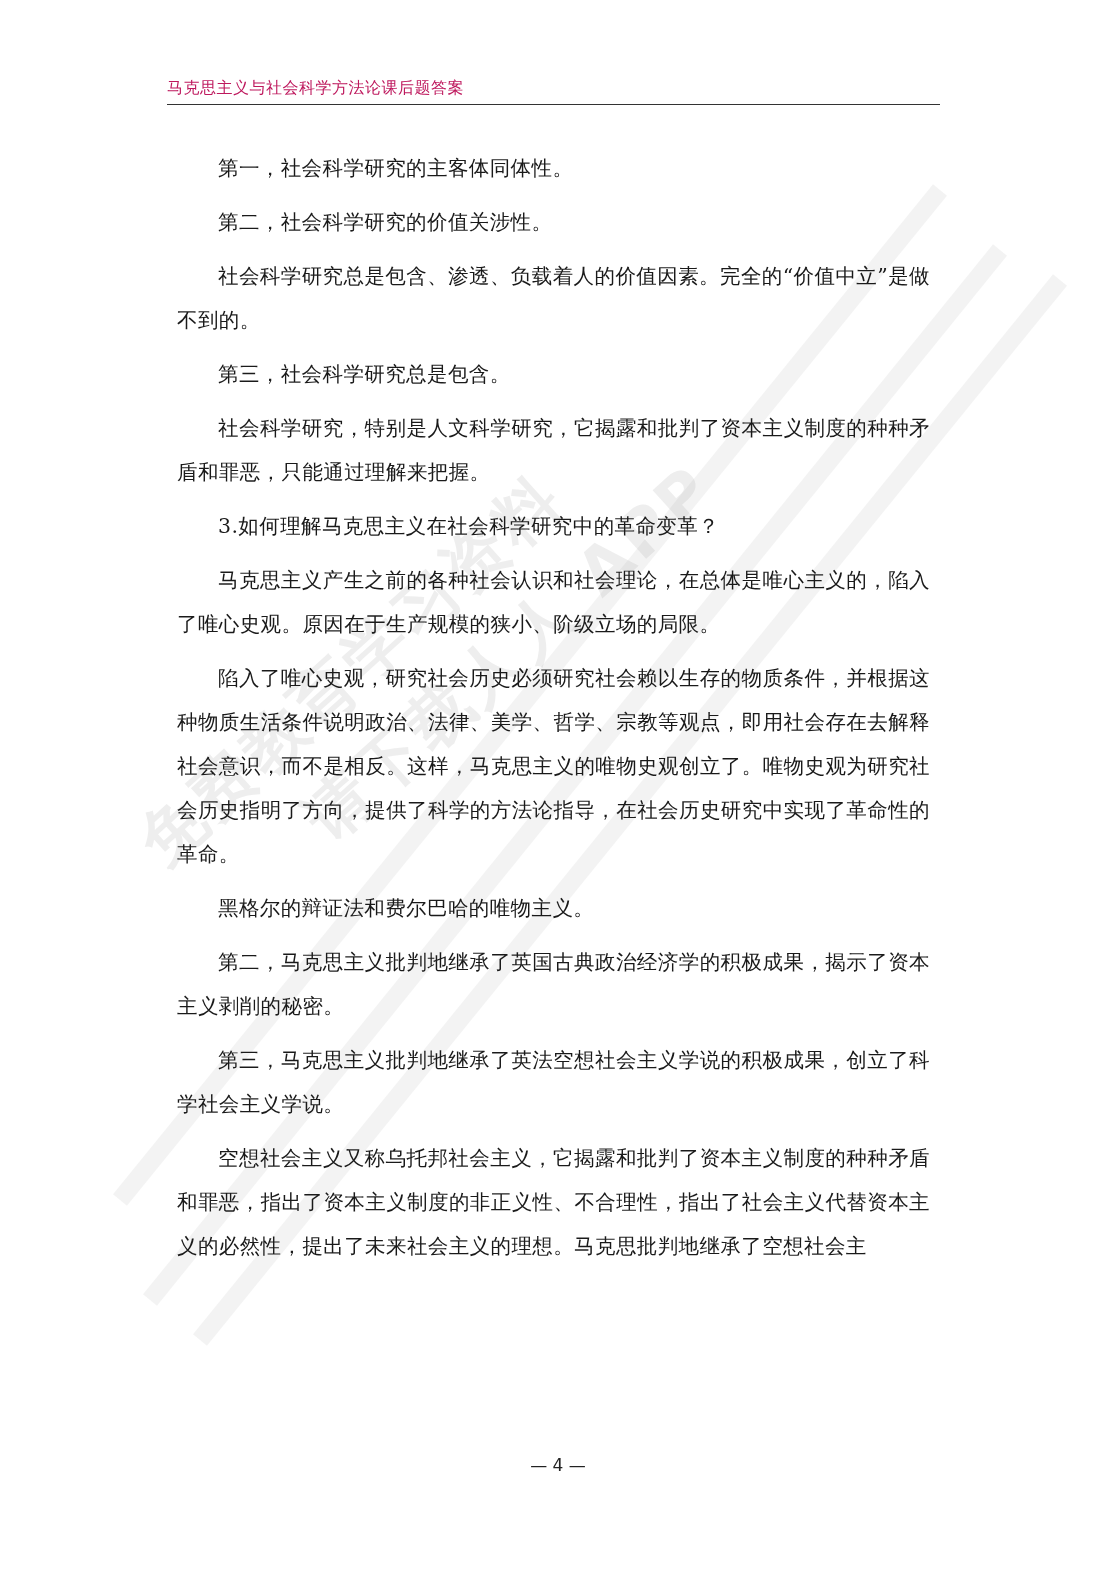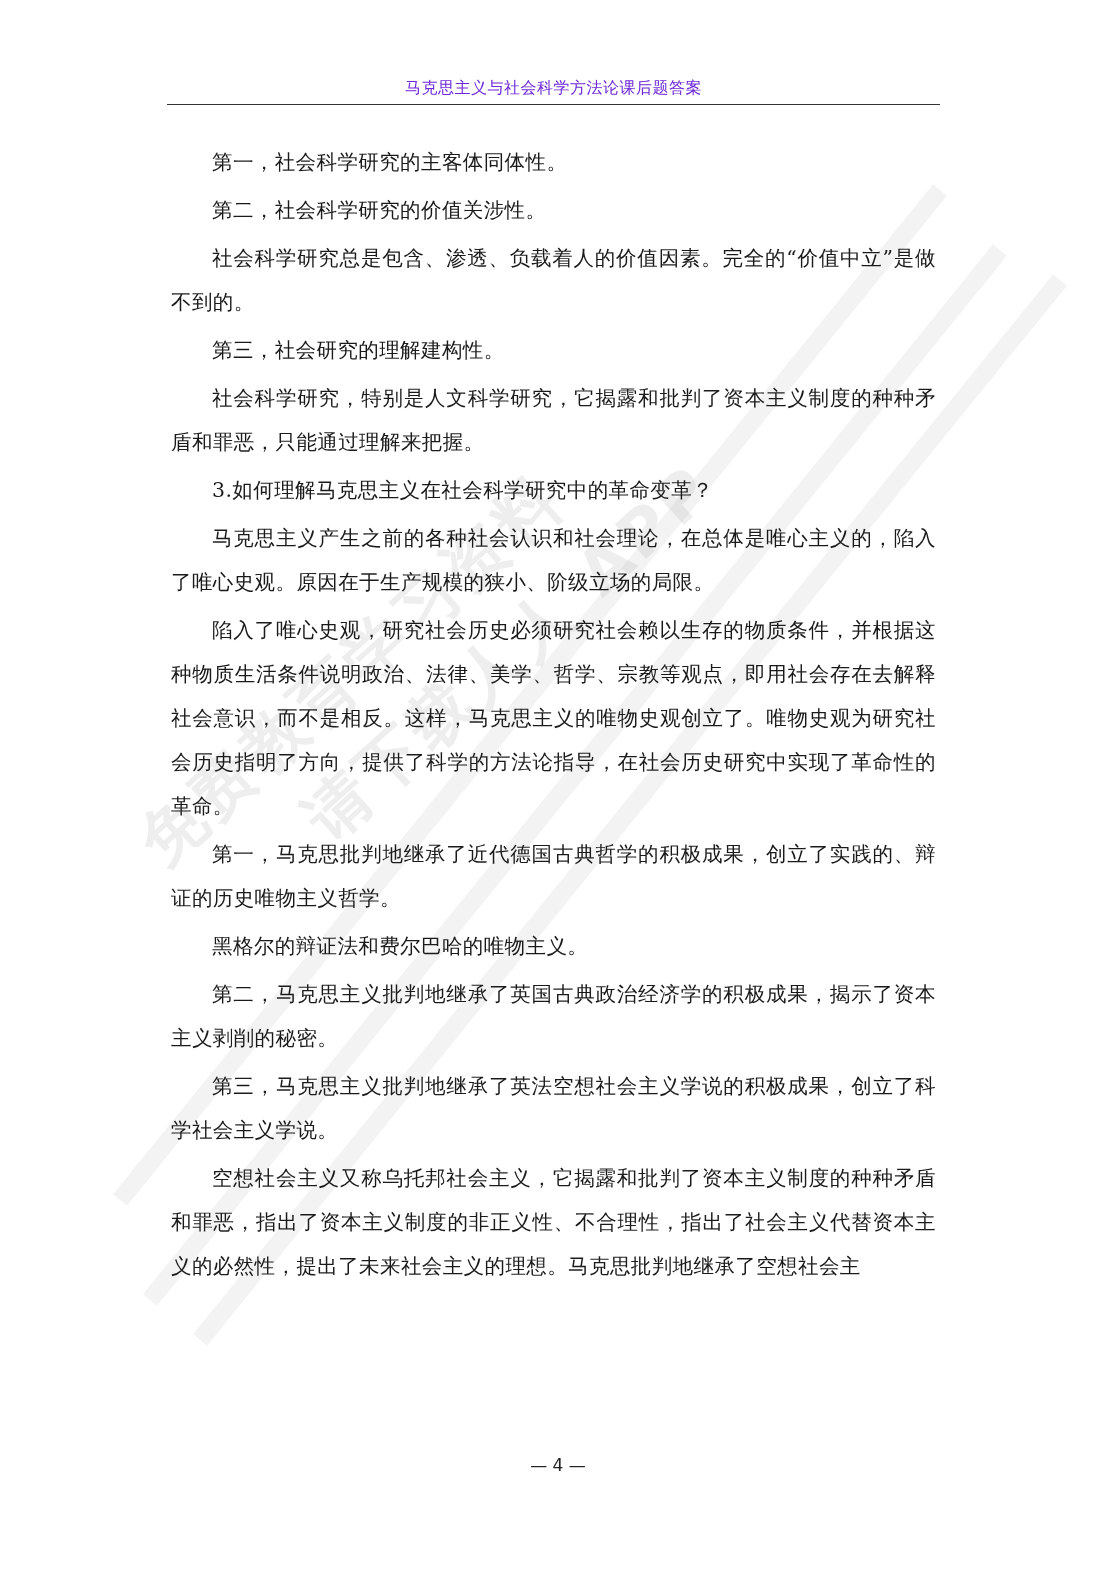--- a/index.html
+++ b/index.html
@@ -1,24 +1,24 @@
 <!DOCTYPE html>
 <html><head>
 <meta charset="utf-8">
 <style>
   html, body { margin: 0; padding: 0; background: #ffffff; }
   body { width: 1116px; height: 1579px; position: relative; overflow: hidden;
          font-family: "DejaVu Serif", "Liberation Serif", serif; color: #1a1a1a; }
   .page { position: absolute; left: 0; top: 0; width: 1116px; height: 1579px; background: #fff; }
-  .header { position: absolute; left: 167px; top: 78px; width: 773px; text-align: center;
-            font-size: 16px; letter-spacing: 0.5px; color: #6d28d9; }
+  .header { position: absolute; left: 167px; top: 78px; width: 773px; text-align: left;
+            font-size: 16px; letter-spacing: 0.5px; color: #be185d; }
   .header-rule { position: absolute; left: 167px; top: 104px; width: 773px; height: 0;
                  border-top: 1.5px solid #333; }
   .body-text { position: absolute; left: 167px; top: 136px; width: 773px; }
-  .para { font-size: 20.5px; line-height: 44px; text-indent: 2em; margin: 4px;
+  .para { font-size: 20.5px; line-height: 44px; text-indent: 2em; margin: 10px;
           text-align: justify; letter-spacing: 0.4px; }
   .para.heading { font-weight: normal; }
   .footer { position: absolute; left: 0; top: 1455px; width: 1116px; text-align: center;
             font-size: 17px; font-family: "DejaVu Sans", sans-serif; color: #222; }
   .watermark { position: absolute; left: 120px; top: 820px; width: 1100px;
                transform: rotate(-42deg); transform-origin: left top;
                font-family: "DejaVu Sans", sans-serif; font-weight: bold;
                color: rgba(160,160,160,0.18); pointer-events: none; }
   .watermark .wm1 { font-size: 64px; letter-spacing: 4px; display: block; white-space: nowrap; }
   .watermark .wm2 { font-size: 64px; letter-spacing: 4px; display: block; white-space: nowrap; margin-left: 140px; margin-top: 6px; }
@@ -42,26 +42,25 @@
     <span class="wm2">请下载人人 APP</span>
   </div>
 
   <div class="header">马克思主义与社会科学方法论课后题答案</div>
   <div class="header-rule"></div>
 
   <div class="body-text">
     <p class="para">第一，社会科学研究的主客体同体性。</p>
     <p class="para">第二，社会科学研究的价值关涉性。</p>
     <p class="para">社会科学研究总是包含、渗透、负载着人的价值因素。完全的“价值中立”是做不到的。</p>
-    <p class="para">第三，社会研究的理解建构性。</p>
+    <p class="para">第三，社会科学研究总是包含。</p>
     <p class="para">社会科学研究，特别是人文科学研究，它揭露和批判了资本主义制度的种种矛盾和罪恶，只能通过理解来把握。</p>
     <p class="para heading">3.如何理解马克思主义在社会科学研究中的革命变革？</p>
     <p class="para">马克思主义产生之前的各种社会认识和社会理论，在总体是唯心主义的，陷入了唯心史观。原因在于生产规模的狭小、阶级立场的局限。</p>
     <p class="para">陷入了唯心史观，研究社会历史必须研究社会赖以生存的物质条件，并根据这种物质生活条件说明政治、法律、美学、哲学、宗教等观点，即用社会存在去解释社会意识，而不是相反。这样，马克思主义的唯物史观创立了。唯物史观为研究社会历史指明了方向，提供了科学的方法论指导，在社会历史研究中实现了革命性的革命。</p>
-    <p class="para">第一，马克思批判地继承了近代德国古典哲学的积极成果，创立了实践的、辩证的历史唯物主义哲学。</p>
     <p class="para">黑格尔的辩证法和费尔巴哈的唯物主义。</p>
     <p class="para">第二，马克思主义批判地继承了英国古典政治经济学的积极成果，揭示了资本主义剥削的秘密。</p>
     <p class="para">第三，马克思主义批判地继承了英法空想社会主义学说的积极成果，创立了科学社会主义学说。</p>
     <p class="para">空想社会主义又称乌托邦社会主义，它揭露和批判了资本主义制度的种种矛盾和罪恶，指出了资本主义制度的非正义性、不合理性，指出了社会主义代替资本主义的必然性，提出了未来社会主义的理想。马克思批判地继承了空想社会主</p>
   </div>
 
   <div class="footer">— 4 —</div>
 </div>
 
 </body></html>

